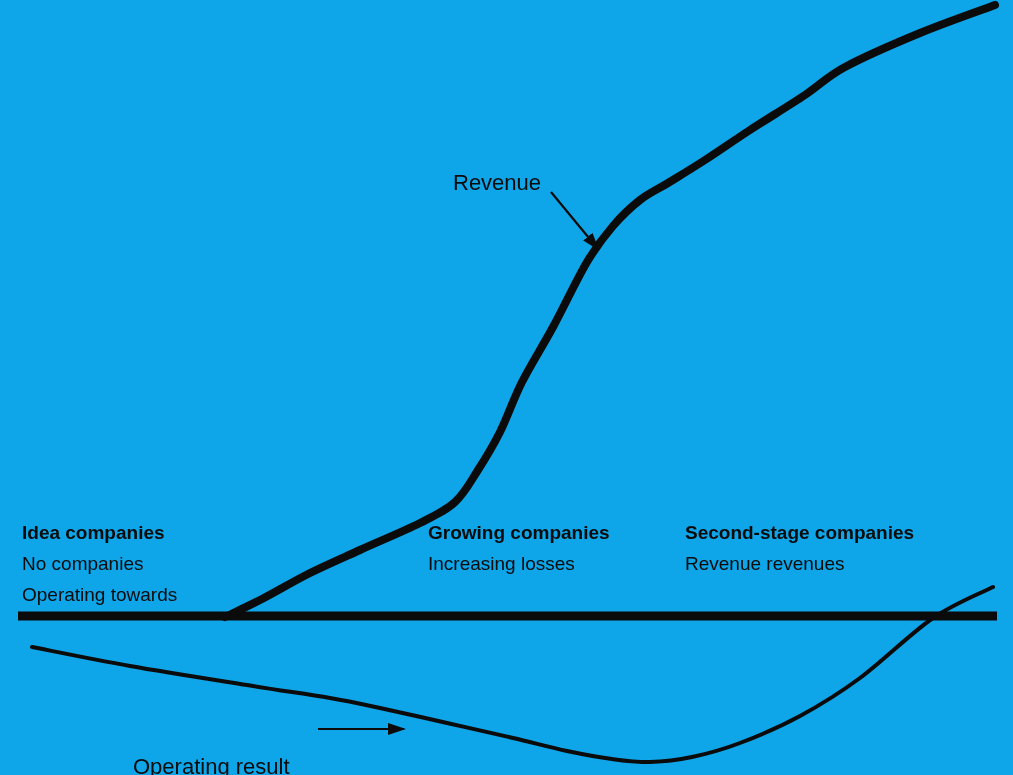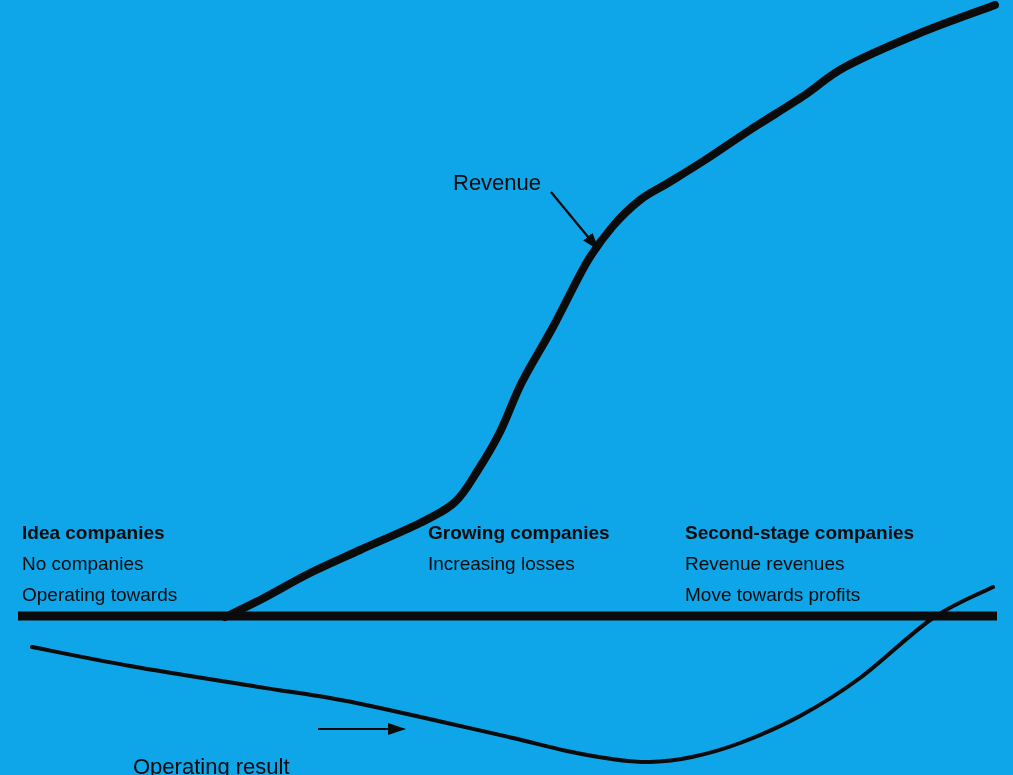--- a/index.html
+++ b/index.html
@@ -65,16 +65,15 @@
   </div>
 
   <div class="stage s2">
     <div class="stage-title">Growing companies</div>
     <div class="stage-line">Increasing losses</div>
   </div>
 
   <div class="stage s3">
     <div class="stage-title">Second-stage companies</div>
     <div class="stage-line">Revenue revenues</div>
-    <div class="stage-line">Move towards profits</div>
   </div>
 
 </div>
 
 </body></html>

